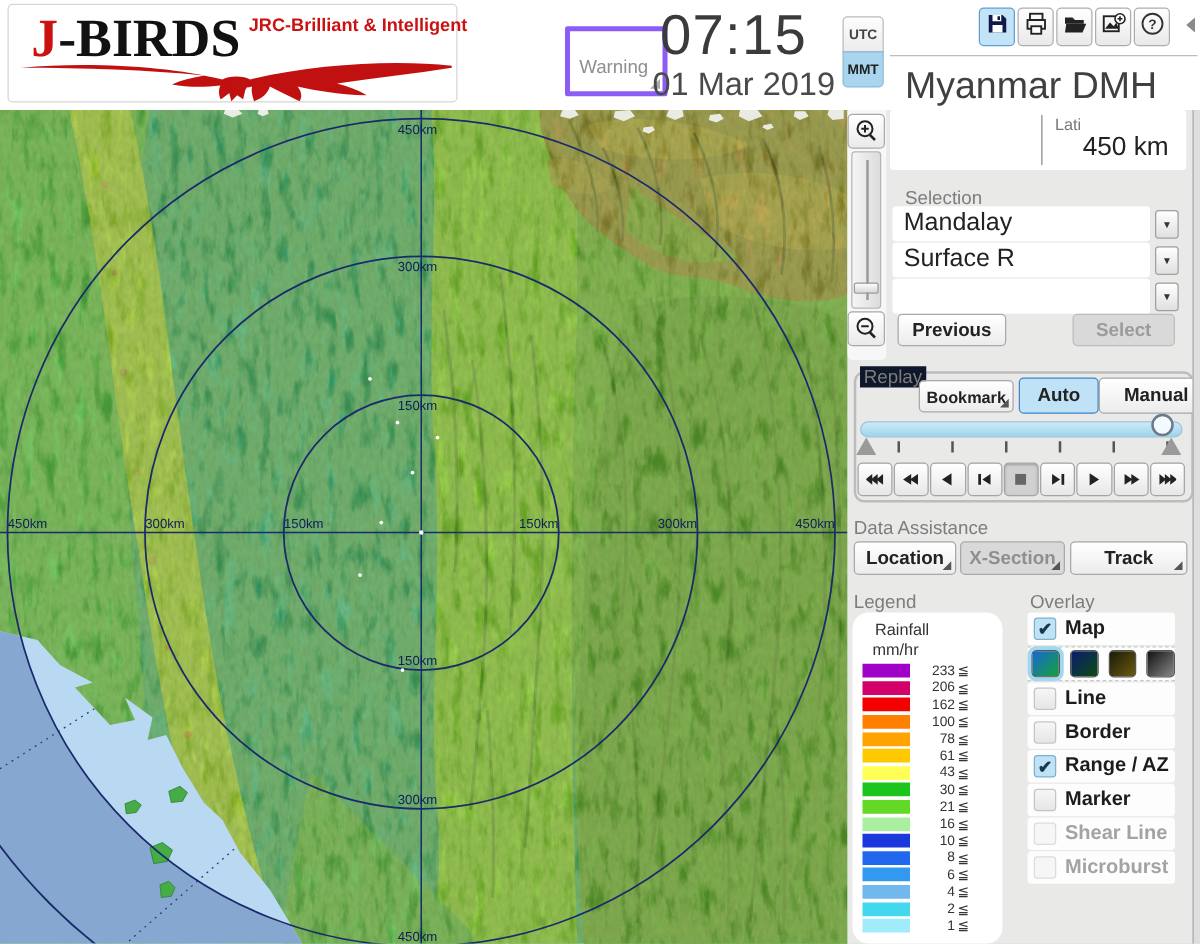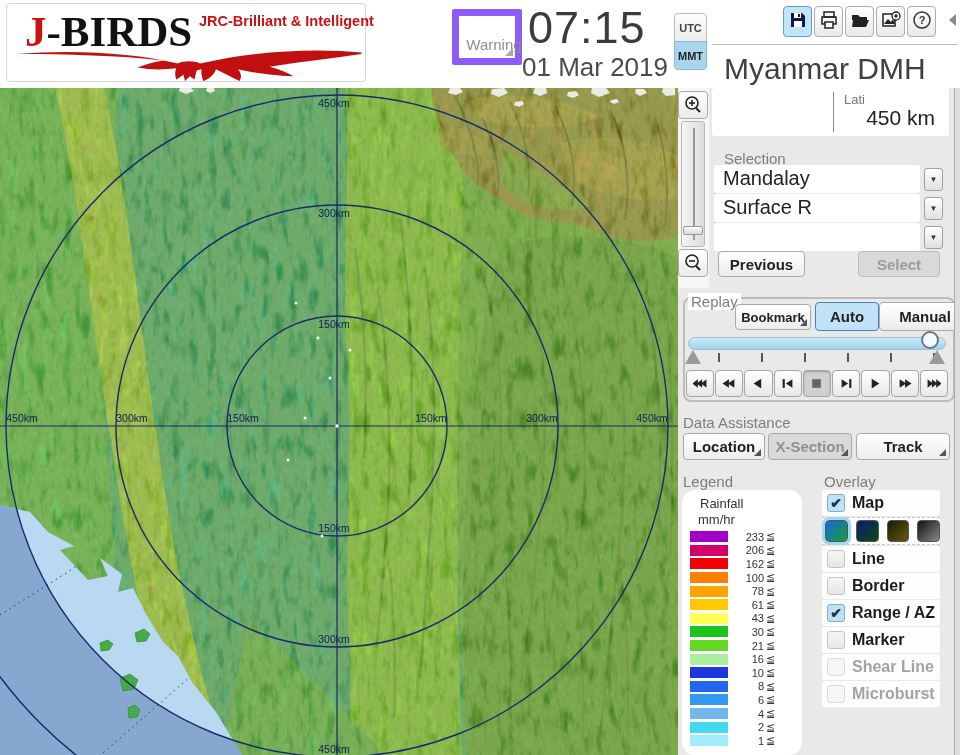--- a/index.html
+++ b/index.html
@@ -9,21 +9,21 @@
 
 
 #header { left:0; top:0; width:960px; height:88px; background:#fff; z-index:10; }
 #logo-box { left:6px; top:3px; width:360px; height:79px; border:1px solid #d6d6d6; border-radius:4px; background:#fff; }
 #logo-title { left:18px; top:6px; font-family:"Liberation Serif", serif; font-weight:bold; font-size:43px; color:#111; line-height:1; }
 #logo-title .j { color:#cc1111; }
 #logo-sub { left:192px; top:9px; color:#cc1111; font-weight:bold; font-size:14.5px; line-height:17px; white-space:nowrap; }
 #logo-sub .ws { word-spacing:5px; }
 #eagle { left:8px; top:42px; }
 
-#warning-box { left:452px; top:9px; width:70px; height:56px; background:#fff; border:7px solid #8b5cf6; border-radius:2px; }
+#warning-box { left:452px; top:21px; width:82px; height:56px; background:#fff; border:4px solid #8b5cf6; border-radius:2px; }
 #warning-label { left:0; top:20px; width:70px; text-align:center; color:#8f8f8f; font-size:15px; }
 #warning-grip { right:2px; bottom:2px; width:0; height:0; border-left:8px solid transparent; border-bottom:8px solid #aaa; }
 #clock-time { left:528px; top:2px; font-size:45px; color:#3b3b3b; letter-spacing:1px; }
 #clock-date { left:522px; top:52px; font-size:26px; color:#4a4a4a; }
 
 .tz-btn { left:674px; width:33px; height:29px; border:1px solid #b9b9b9; font-size:11px; font-weight:bold; color:#444; display:flex; align-items:center; justify-content:center; background:linear-gradient(#fdfdfd,#ececec); }
 #utc-btn { top:13px; border-radius:4px 4px 0 0; }
 #mmt-btn { top:41px; border-radius:0 0 4px 4px; background:#a9d6ee; border-color:#8cb9d4; color:#222; }
 
 .tool-btn { top:6px; width:29px; height:31px; border:1px solid #adadad; border-radius:4px; background:linear-gradient(#ffffff,#e9e9e9); display:flex; align-items:center; justify-content:center; }
@@ -54,21 +54,21 @@
 .sec-label { color:#7d7d7d; font-size:15px; }
 #selection-label { left:46px; top:62px; }
 .dd-box { left:36px; width:206px; height:28px; background:#fff; border-radius:3px; }
 .dd-text { left:9px; top:2px; font-size:20px; color:#222; }
 .dd-btn { left:246px; width:19px; height:23px; background:linear-gradient(#fff,#e0e0e0); border:1px solid #a0a0a0; border-radius:3px; display:flex; align-items:center; justify-content:center; font-size:8px; color:#333; }
 .push-btn { height:26px; border:1px solid #a9a9a9; border-radius:4px; background:linear-gradient(#ffffff,#ececec); font-size:15px; font-weight:bold; color:#222; display:flex; align-items:center; justify-content:center; }
 .push-btn.disabled { background:#d9d9d9; color:#9b9b9b; border-color:#bdbdbd; }
 
 
 #replay-group { left:5px; top:209px; width:272px; height:105px; border:2px solid #bcbcbc; border-radius:8px; }
-#replay-label { left:10px; top:205px; background:#ffffff; padding:0 3px;text-align:right; }
+#replay-label { left:10px; top:205px; background:#0f172a; padding:0 3px;text-align:right; }
 .corner-tri { position:absolute; right:3px; bottom:3px; width:0; height:0; border-left:7px solid transparent; border-bottom:7px solid #555; }
 #bookmark-btn { left:57px; top:216px; width:76px; height:26px; font-size:13px; }
 #auto-btn { left:137px; top:214px; width:64px; height:29px; background:#bfe2f6; border-color:#3d85c6; }
 #manual-btn { left:201px; top:214px; width:92px; height:29px; }
 #replay-slider { left:10px; top:249px; width:258px; height:13px; border-radius:7px; background:linear-gradient(#cdeaf8,#9fd3ec); border:1px solid #98c3d8; }
 #slider-thumb { left:243px; top:243px; width:18px; height:18px; border-radius:50%; background:#f4fbff; border:2px solid #6a7a88; }
 .tick { position:absolute; top:265px; width:2px; height:9px; background:#555; }
 .end-tri { position:absolute; top:262px; width:0; height:0; border-left:8px solid transparent; border-right:8px solid transparent; border-bottom:14px solid #9a9a9a; }
 #pb-row { left:8px; top:282px; width:262px; height:27px; display:flex; gap:1px; }
 .pb-btn { flex:1; border:1px solid #a5a5a5; border-radius:4px; background:linear-gradient(#fff,#e7e7e7); display:flex; align-items:center; justify-content:center; }

